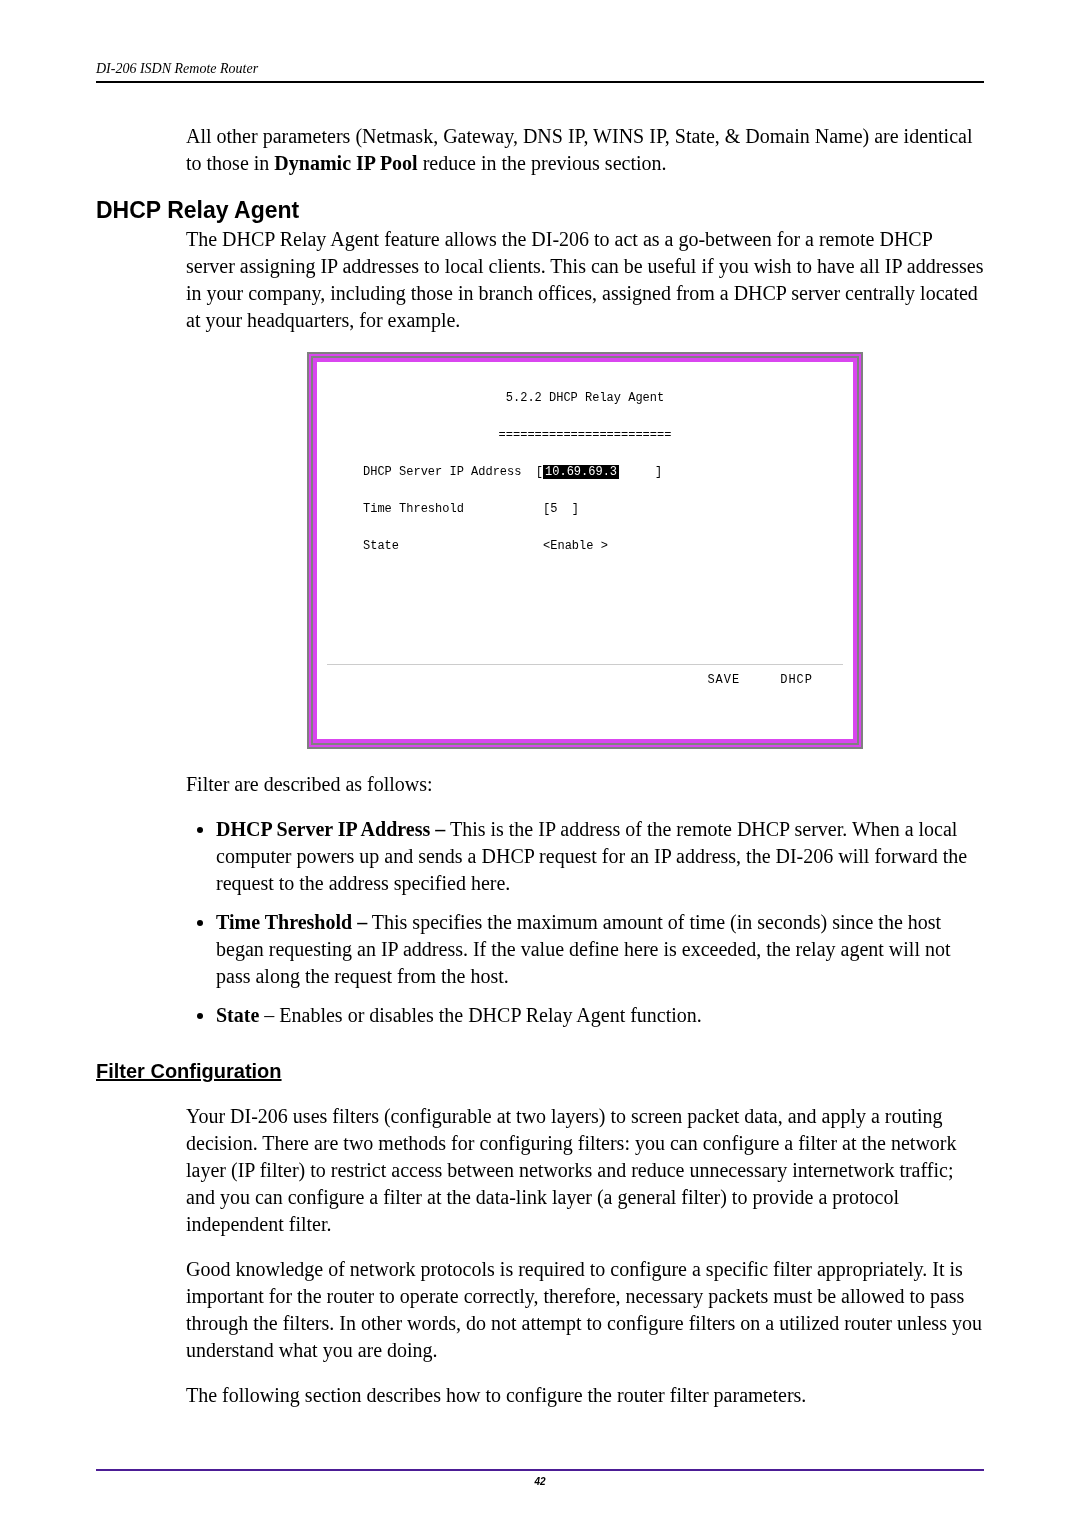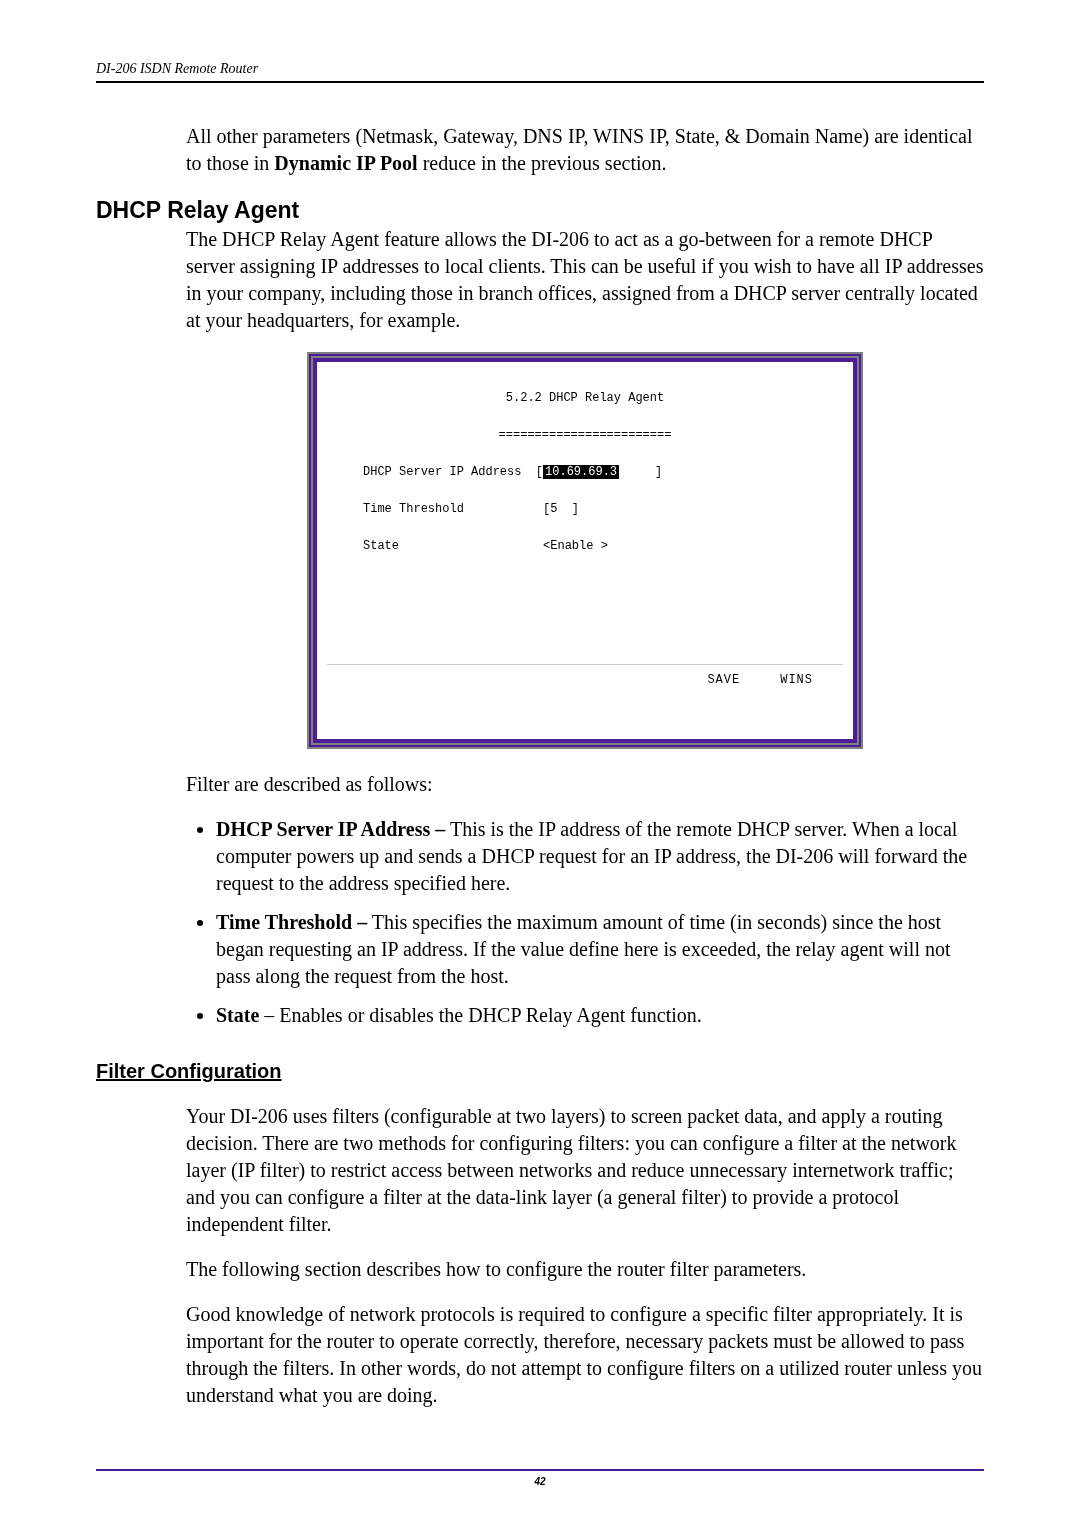--- a/index.html
+++ b/index.html
@@ -56,21 +56,21 @@
     margin-bottom: 12px;
     list-style-type: disc;
   }
   
   .terminal-frame {
     width: 556px;
     margin: 6px auto 22px auto;
     border: 6px double #808080;
     box-sizing: border-box;
     padding: 4px;
-    background: #4c1d95;
+    background: #d946ef;
   }
   .terminal-inner {
     background: #fff;
     font-family: "Courier New", monospace;
     font-size: 12px;
     line-height: 1.55;
     white-space: pre;
     padding: 8px 10px 12px 10px;
   }
   .term-title {
@@ -127,21 +127,21 @@
   <div class="body-area">
     <p class="para">The DHCP Relay Agent feature allows the DI-206 to act as a go-between for a remote DHCP server assigning IP addresses to local clients. This can be useful if you wish to have all IP addresses in your company, including those in branch offices, assigned from a DHCP server centrally located at your headquarters, for example.</p>
 
     <div class="terminal-frame">
       <div class="terminal-inner">
 <div class="term-title">5.2.2 DHCP Relay Agent</div>
 <div class="term-rule">========================</div>
 <div class="term-row">     <span>DHCP Server IP Address</span>  [<span class="inv">10.69.69.3</span>     ]</div>
 <div class="term-row">     <span>Time Threshold</span>           <span>[5  ]</span></div>
 <div class="term-row">     <span>State</span>                    <span>&lt;Enable &gt;</span></div>
-<div class="term-foot"><span>SAVE</span><span>WINS</span></div>
+<div class="term-foot"><span>SAVE</span><span>DHCP</span></div>
       </div>
     </div>
 
     <p class="para">Filter are described as follows:</p>
 
     <ul class="items">
       <li>
         <span class="bold">DHCP Server IP Address –</span><span> This is the IP address of the remote DHCP server. When a local computer powers up and sends a DHCP request for an IP address, the DI-206 will forward the request to the address specified here.</span>
       </li>
       <li>
@@ -150,20 +150,20 @@
       <li>
         <span class="bold">State</span><span> – Enables or disables the DHCP Relay Agent function.</span>
       </li>
     </ul>
   </div>
 
   <h2 class="heading-h2">Filter Configuration</h2>
 
   <div class="body-area">
     <p class="para">Your DI-206 uses filters (configurable at two layers) to screen packet data, and apply a routing decision. There are two methods for configuring filters: you can configure a filter at the network layer (IP filter) to restrict access between networks and reduce unnecessary internetwork traffic; and you can configure a filter at the data-link layer (a general filter) to provide a protocol independent filter.</p>
+    <p class="para">Good knowledge of network protocols is required to configure a specific filter appropriately. It is important for the router to operate correctly, therefore, necessary packets must be allowed to pass through the filters. In other words, do not attempt to configure filters on a utilized router unless you understand what you are doing.</p>
     <p class="para">The following section describes how to configure the router filter parameters.</p>
-    <p class="para">Good knowledge of network protocols is required to configure a specific filter appropriately. It is important for the router to operate correctly, therefore, necessary packets must be allowed to pass through the filters. In other words, do not attempt to configure filters on a utilized router unless you understand what you are doing.</p>
   </div>
 
   <div class="page-footer">
     <span>42</span>
   </div>
 </div>
 
 </body></html>

